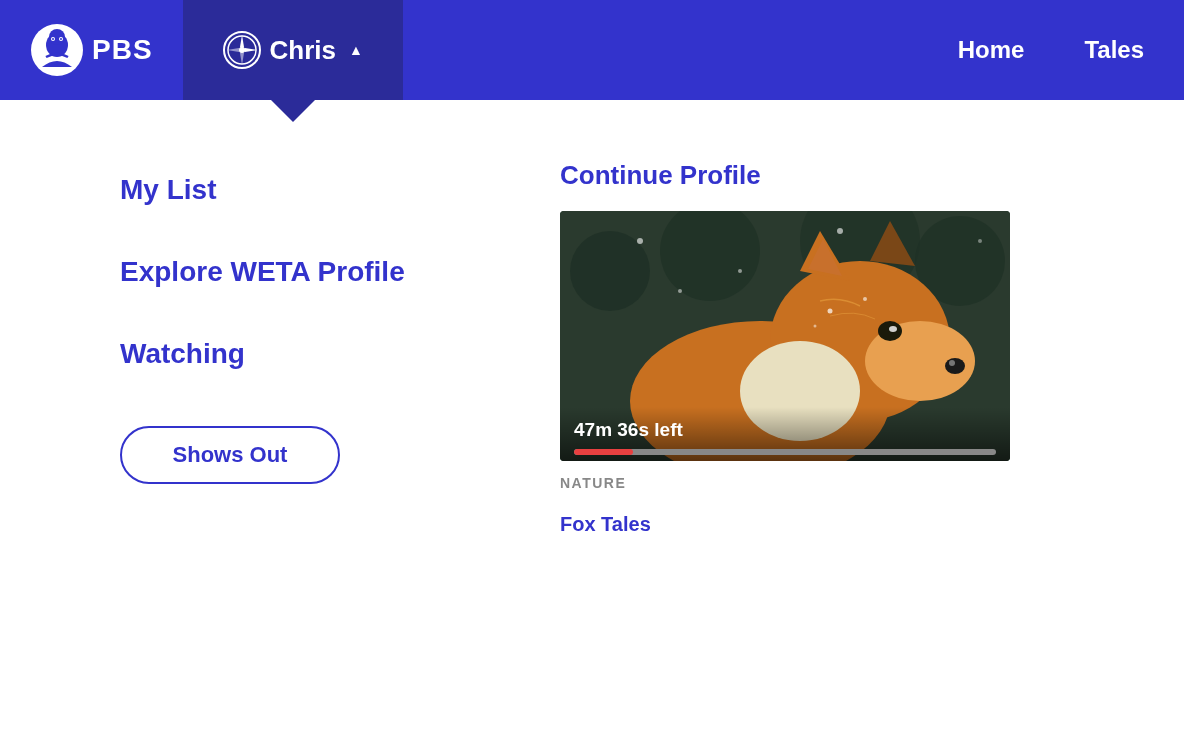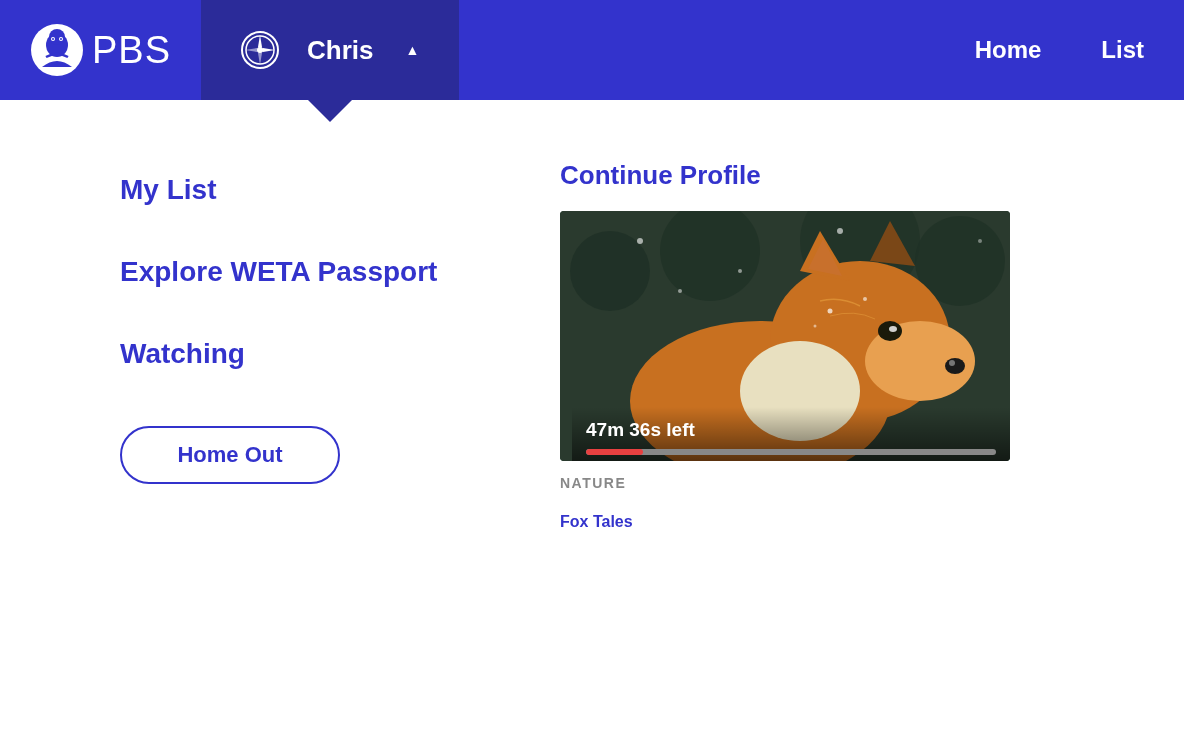--- a/index.html
+++ b/index.html
@@ -33,31 +33,31 @@
       gap: 8px;
     }
 
     .pbs-logo-icon {
       width: 54px;
       height: 54px;
     }
 
     .pbs-text {
       color: #fff;
-      font-size: 38px;
-      font-weight: 400;
+      font-size: 28px;
+      font-weight: 700;
       letter-spacing: 1px;
     }
 
     .header-user-area {
       display: flex;
       align-items: center;
       background: #2b2b99;
       padding: 0 40px;
-      gap: 28px;
+      gap: 9px;
       position: relative;
       cursor: pointer;
       flex-shrink: 0;
     }
 
     .header-user-area::after {
       content: '';
       position: absolute;
       bottom: -22px;
       left: 50%;
@@ -163,21 +163,21 @@
       position: relative;
       width: 450px;
       height: 250px;
       background: #1a3a2a;
       cursor: pointer;
     }
 
     .video-overlay {
       position: absolute;
       bottom: 0;
-      left: 12px;
+      left: 0;
       right: 0;
       padding: 12px 14px 6px;
       background: linear-gradient(transparent, rgba(0,0,0,0.55));
     }
 
     .time-left {
       color: #fff;
       font-size: 19px;
       font-weight: 600;
       margin-bottom: 8px;
@@ -202,21 +202,21 @@
       font-size: 14px;
       font-weight: 700;
       letter-spacing: 1.5px;
       text-transform: uppercase;
       margin-top: 14px;
       margin-bottom: 22px;
     }
 
     .show-title {
       color: #3333cc;
-      font-size: 16px;
+      font-size: 20px;
       font-weight: 700;
       cursor: pointer;
     }
   </style>
 </head>
 <body>
 
 <header class="header">
   <div class="header-logo-area">
     <div class="pbs-logo">
@@ -249,31 +249,31 @@
       <polygon points="4,19 16,17 19,19 16,21" fill="rgba(255,255,255,0.5)"></polygon>
       <polygon points="34,19 22,17 19,19 22,21" fill="#fff"></polygon>
       <circle cx="19" cy="19" r="3" fill="#fff"></circle>
     </svg>
     <span class="user-name">Chris</span>
     <span class="caret-up">▲</span>
   </div>
 
   <nav class="header-nav">
     <a class="nav-link">Home</a>
-    <a class="nav-link">List</a>
+    <a class="nav-link">Tales</a>
   </nav>
 </header>
 
 <div class="dropdown-content">
 
   <div class="left-menu">
     <a class="menu-link">My List</a>
-    <a class="menu-link">Explore WETA Passport</a>
+    <a class="menu-link">Explore WETA Profile</a>
     <a class="menu-link">Watching</a>
-    <button class="sign-out-btn">Home Out</button>
+    <button class="sign-out-btn">Shows Out</button>
   </div>
 
   <div class="right-section">
     <div class="section-title">Continue Profile</div>
 
     <div class="video-card">
       
       <svg width="450" height="250" viewBox="0 0 450 250" xmlns="http://www.w3.org/2000/svg">
 
         <rect width="450" height="250" fill="#2a3a2e"></rect>

